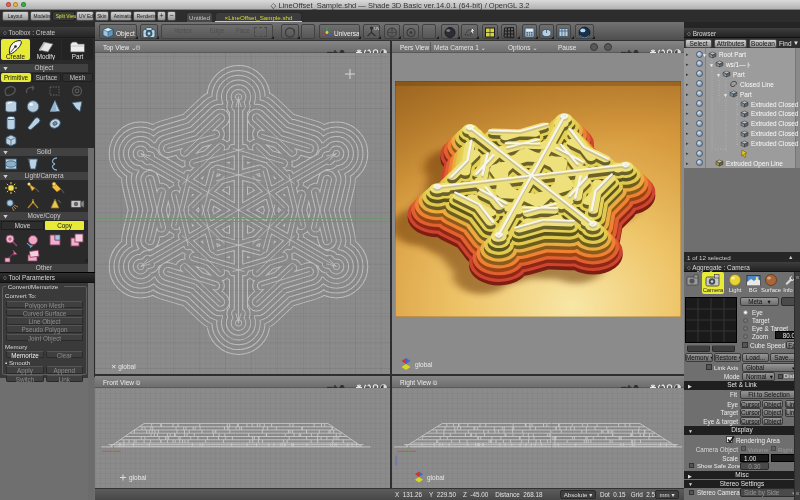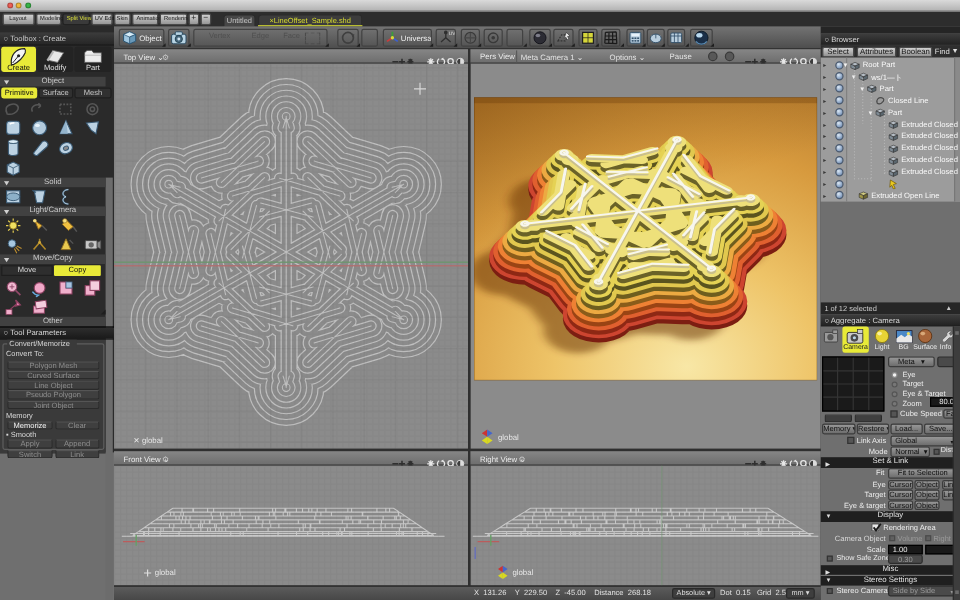--- a/index.html
+++ b/index.html
@@ -17,20 +17,21 @@
   color:#8d8d8d; font-size:6.3px; text-align:center; }
 .field { background:#191919; border:1px solid #000; color:#e8e8e8; font-size:6.3px; }
 .tbtn { background:linear-gradient(#d0d0d0,#8f8f8f); border:1px solid #4a4a4a; border-radius:2px;
   color:#151515; font-size:6.5px; text-align:center; }
 </style></head><body>
 <div id="page">
 <div class="abs" style="left:0;top:0;width:800px;height:10px;background:linear-gradient(#dadada,#b2b2b2);border-bottom:1px solid #7a7a7a"></div>
     <div class="abs" style="left:5.5px;top:2px;width:5px;height:5px;border-radius:2.5px;background:#f05f56;border:0.5px solid rgba(0,0,0,0.25)"></div>
     <div class="abs" style="left:13.0px;top:2px;width:5px;height:5px;border-radius:2.5px;background:#f0b73b;border:0.5px solid rgba(0,0,0,0.25)"></div>
     <div class="abs" style="left:20.5px;top:2px;width:5px;height:5px;border-radius:2.5px;background:#38b447;border:0.5px solid rgba(0,0,0,0.25)"></div>
+    <div class="abs" style="left:0;top:1px;width:800px;height:9px;font-size:7.5px;color:#333;text-align:center">◇ LineOffset_Sample.shd — Shade 3D Basic ver.14.0.1 (64-bit) / OpenGL 3.2</div>
     <div class="abs" style="left:0;top:10px;width:800px;height:12px;background:#2d2d2d"></div>
     <div class="abs" style="left:2px;top:11px;width:26.5px;height:10px;background:linear-gradient(#d2d2d2,#969696);border:1px solid #4a4a4a;border-radius:2px;color:#161616;font-size:6px;text-align:center;line-height:9px;white-space:nowrap;overflow:visible"><span style="display:inline-block;transform:scale(0.8);transform-origin:center">Layout</span></div>
     <div class="abs" style="left:30px;top:11px;width:21px;height:10px;background:linear-gradient(#d2d2d2,#969696);border:1px solid #4a4a4a;border-radius:2px;color:#161616;font-size:6px;text-align:center;line-height:9px;white-space:nowrap;overflow:visible"><span style="display:inline-block;transform:scale(0.8);transform-origin:center">Modeling</span></div>
     <div class="abs" style="left:52px;top:11px;width:23px;height:10px;background:#3a3a3a;border:1px solid #222;border-radius:2px;color:#dde23a;font-size:6px;text-align:center;line-height:9px;white-space:nowrap;overflow:visible"><span style="display:inline-block;transform:scale(0.8);transform-origin:center">Split View</span></div>
     <div class="abs" style="left:76px;top:11px;width:18px;height:10px;background:linear-gradient(#d2d2d2,#969696);border:1px solid #4a4a4a;border-radius:2px;color:#161616;font-size:6px;text-align:center;line-height:9px;white-space:nowrap;overflow:visible"><span style="display:inline-block;transform:scale(0.8);transform-origin:center">UV Edit</span></div>
     <div class="abs" style="left:95px;top:11px;width:13.5px;height:10px;background:linear-gradient(#d2d2d2,#969696);border:1px solid #4a4a4a;border-radius:2px;color:#161616;font-size:6px;text-align:center;line-height:9px;white-space:nowrap;overflow:visible"><span style="display:inline-block;transform:scale(0.8);transform-origin:center">Skin</span></div>
     <div class="abs" style="left:109.5px;top:11px;width:22.5px;height:10px;background:linear-gradient(#d2d2d2,#969696);border:1px solid #4a4a4a;border-radius:2px;color:#161616;font-size:6px;text-align:center;line-height:9px;white-space:nowrap;overflow:visible"><span style="display:inline-block;transform:scale(0.8);transform-origin:center">Animation</span></div>
     <div class="abs" style="left:133px;top:11px;width:22.5px;height:10px;background:linear-gradient(#d2d2d2,#969696);border:1px solid #4a4a4a;border-radius:2px;color:#161616;font-size:6px;text-align:center;line-height:9px;white-space:nowrap;overflow:visible"><span style="display:inline-block;transform:scale(0.8);transform-origin:center">Rendering</span></div>
     <div class="abs" style="left:157px;top:11px;width:9px;height:10px;background:linear-gradient(#d2d2d2,#969696);border:1px solid #4a4a4a;border-radius:2px;color:#222;font-size:7px;text-align:center;line-height:8px">+</div>
     <div class="abs" style="left:167px;top:11px;width:9px;height:10px;background:linear-gradient(#d2d2d2,#969696);border:1px solid #4a4a4a;border-radius:2px;color:#222;font-size:7px;text-align:center;line-height:7px">−</div>

